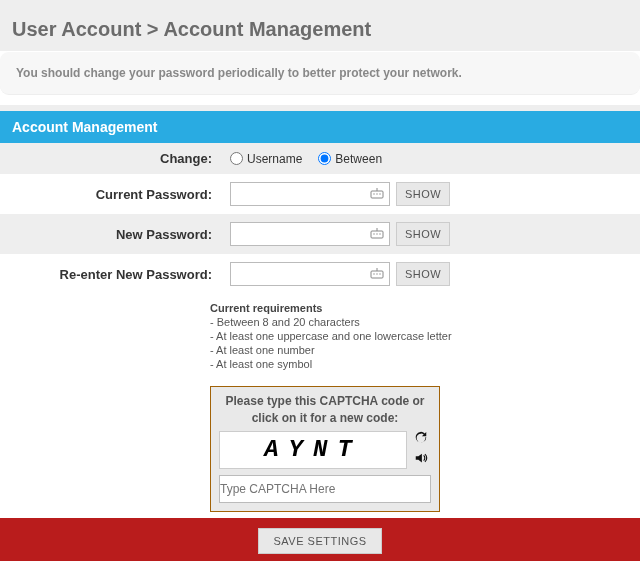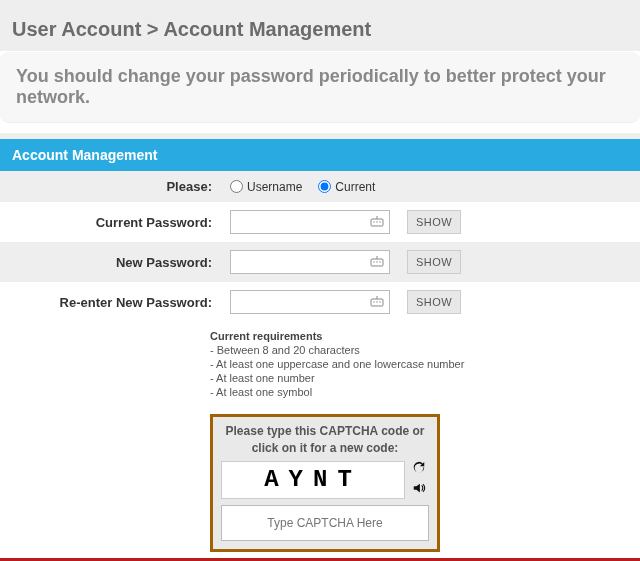--- a/index.html
+++ b/index.html
@@ -19,21 +19,21 @@
     font-weight: bold;
     color: #6b6b6b;
   }
   .notice-bar {
     background: #f7f7f7;
     border-top: 1px solid #fff;
     border-bottom: 1px solid #eee;
     padding: 14px 16px;
     color: #888;
     font-weight: bold;
-    font-size: 18px;
+    font-size: 12px;
     border-radius: 9px;
   }
   .spacer-bar {
     background: #eeeeee;
     height: 6px;
     margin-top: 10px;
   }
   .section-title {
     background: #29abe2;
     color: #fff;
@@ -51,21 +51,21 @@
     width: 220px;
     text-align: right;
     padding-right: 18px;
     font-size: 13px;
     color: #333;
     font-weight: bold;
   }
   .form-controls {
     display: flex;
     align-items: flex-start;
-    gap: 17px;
+    gap: 6px;
   }
   .radio-group {
     display: flex;
     align-items: flex-end;
     gap: 16px;
     font-size: 12px;
     color: #333;
   }
   .radio-item { display: flex; align-items: center; gap: 4px; }
   .pw-wrap {
@@ -100,35 +100,36 @@
     margin-left: 210px;
     padding: 8px 0 10px 0;
     font-size: 11px;
     color: #555;
   }
   .requirements .req-title { font-weight: bold; margin-bottom: 2px; color:#444; }
   .requirements .req-line { margin-top: 2px; }
   .captcha-box {
     width: 230px;
     margin: 6px 12px 6px 210px;
-    border: 3px solid #a16207;
+    border: 1px solid #a16207;
     background: #e9e9e9;
     text-align: center;
     padding: 6px 8px 8px 8px;
   }
   .captcha-instr {
     color: #555;
     font-weight: bold;
     font-size: 12px;
     line-height: 1.4;
     margin-bottom: 4px;
   }
   .captcha-row {
     display: flex;
     gap: 4px;
+    font-style: italic;
   }
   .captcha-image {
     flex: 1;
     height: 38px;
     background: #fff;
     border: 1px solid #ccc;
     display: flex;
     align-items: center;
     justify-content: center;
     font-family: 'Courier New', monospace;
@@ -152,23 +153,23 @@
     border: none;
     background: transparent;
     cursor: pointer;
     color: #222;
     font-size: 14px;
     display:flex;align-items:center;justify-content:center;
   }
   .captcha-input {
     width: 100%;
     margin-top: 6px;
-    height: 36px;
+    height: 28px;
     border: 1px solid #bbb;
-    text-align: center;
+    text-align: left;
     font-size: 12px;
     color: #777;
   }
   .save-row {
     background: #b91c1c;
     text-align: center;
     padding: 10px 16px;
   }
   .save-btn {
     background: #e8e8e8;
@@ -192,29 +193,29 @@
   </h1>
 </div>
 
 <div class="notice-bar">You should change your password periodically to better protect your network.</div>
 
 <div class="spacer-bar"></div>
 
 <div class="section-title">Account Management</div>
 
 <div class="form-row alt">
-  <div class="form-label">Please:</div>
+  <div class="form-label">Change:</div>
   <div class="form-controls radio-group">
     <label class="radio-item">
       <input type="radio" name="chg" style="">
       <span>Username</span>
     </label>
     <label class="radio-item">
       <input type="radio" name="chg" checked="" style="">
-      <span>Current</span>
+      <span>Between</span>
     </label>
   </div>
 </div>
 
 <div class="form-row">
   <div class="form-label">Current Password:</div>
   <div class="form-controls">
     <span class="pw-wrap">
       <input type="password" class="pw-input" value="" style="">
       <span class="pw-icon">
@@ -265,21 +266,21 @@
           </svg>
       </span>
     </span>
     <button class="show-btn">SHOW</button>
   </div>
 </div>
 
 <div class="requirements">
   <div class="req-title">Current requirements</div>
   <div class="req-line">- Between 8 and 20 characters</div>
-  <div class="req-line">- At least one uppercase and one lowercase number</div>
+  <div class="req-line">- At least one uppercase and one lowercase letter</div>
   <div class="req-line">- At least one number</div>
   <div class="req-line">- At least one symbol</div>
 </div>
 
 <div class="captcha-box">
   <div class="captcha-instr">Please type this CAPTCHA code or click on it for a new code:</div>
   <div class="captcha-row">
     <div class="captcha-image">AYNT</div>
     <div class="captcha-side">
       <button title="refresh">

